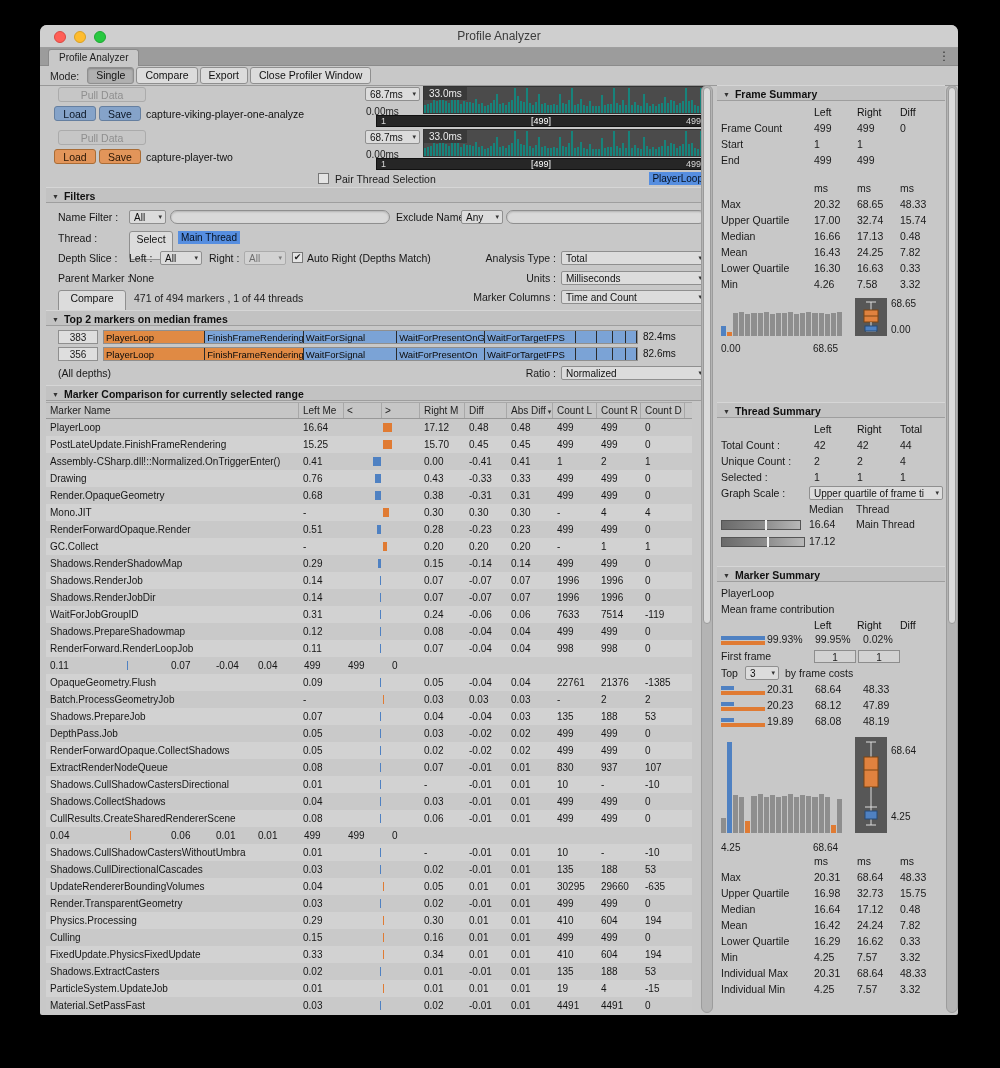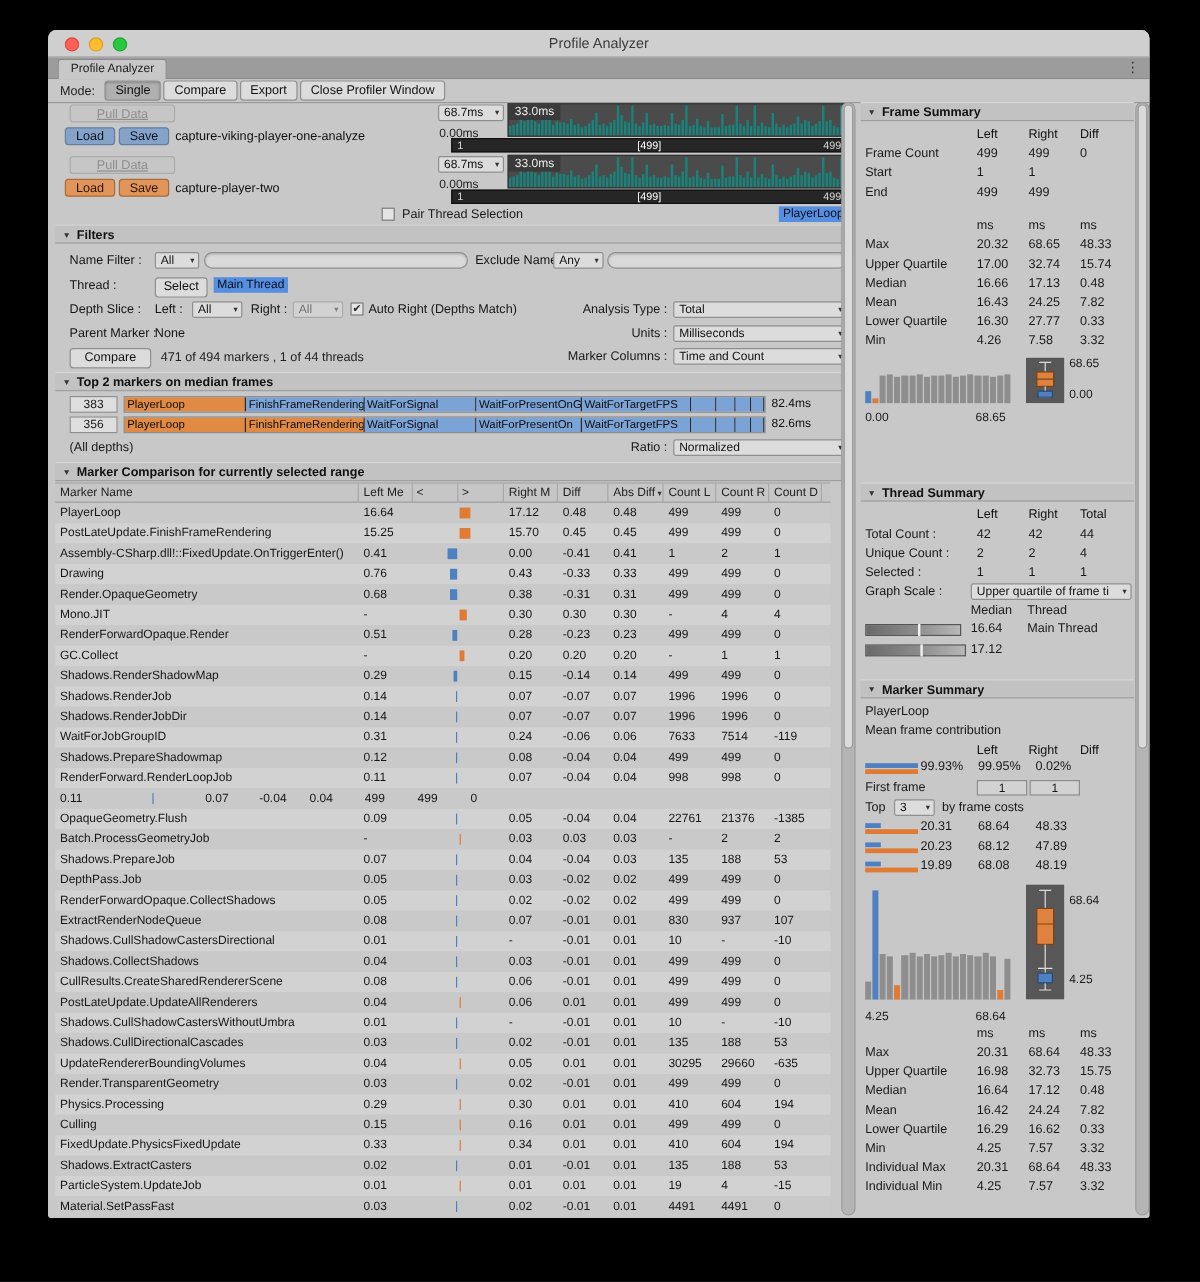--- a/index.html
+++ b/index.html
@@ -45,21 +45,21 @@
   .cb{width:11px;height:11px;background:#e4e4e4;border:1px solid #777;box-sizing:border-box;display:inline-block;
       font-size:9px;line-height:9px;text-align:center;color:#222;vertical-align:middle;}
   .inp{background:#d9d9d9;border:1px solid #8f8f8f;border-radius:8px;height:14px;box-sizing:border-box;
       box-shadow:inset 0 1px 2px rgba(0,0,0,.18);font-size:10px;padding:0 6px;outline:none;color:#111;}
   .sel-badge{background:#568ee0;color:#05101f;padding:0 3px;font-size:10px;line-height:13px;}
   .sec-hdr{position:absolute;left:0;right:0;height:16px;line-height:16px;background:#c2c2c2;border-top:1px solid #d6d6d6;
       border-bottom:1px solid #9e9e9e;font-weight:bold;font-size:10.5px;color:#111;box-sizing:border-box;padding-left:6px;}
   .sec-hdr .tri{font-size:7px;margin-right:5px;color:#333;vertical-align:1px;}
   
   .cap{position:absolute;left:0;right:0;height:43px;}
-  .cap .pull{position:absolute;left:12px;top:2px;width:88px;height:15px;line-height:14px;text-decoration:underline;}
+  .cap .pull{position:absolute;left:12px;top:2px;width:88px;height:15px;line-height:14px;}
   .cap .load{position:absolute;left:8px;top:21px;width:42px;height:15px;line-height:14px;}
   .cap .save{position:absolute;left:53px;top:21px;width:42px;height:15px;line-height:14px;}
   .cap-name{position:absolute;left:100px;top:23px;width:216px;font-size:10.5px;white-space:nowrap;overflow:hidden;color:#111;}
   .cap-max{position:absolute;left:319px;top:2px;width:55px;}
   .cap-min{position:absolute;left:320px;top:21px;width:54px;font-size:10px;color:#222;}
   .cap-graph{position:absolute;left:377px;top:1px;width:283px;height:28px;background:#4b4b4b;border:1px solid #333;box-sizing:border-box;overflow:hidden;}
   .cap-graph .bars{position:absolute;left:0;right:0;top:0;bottom:0;display:flex;align-items:flex-end;}
   .gbar{display:block;width:2px;margin-right:1px;background:#17837b;flex:none;}
   .badge{position:absolute;left:0;top:0;height:13px;line-height:13px;background:#3a3a3a;color:#ececec;font-size:10px;padding:0 5px;}
   .cap-range{position:absolute;left:330px;top:30px;width:330px;height:12px;background:#262626;border:1px solid #111;box-sizing:border-box;color:#d8d8d8;font-size:9px;}
@@ -69,21 +69,21 @@
   .pair-row{position:absolute;left:0;right:0;top:87px;height:14px;}
   .pair-row .cb{position:absolute;left:272px;top:1px;}
   .pair-row .lbl{position:absolute;left:289px;top:1px;font-size:10.5px;}
   .pair-row .sel-badge{position:absolute;right:0;top:0;}
   
   .f-row{position:absolute;left:0;right:0;height:18px;}
   .f-label{position:absolute;top:2px;font-size:10.5px;color:#161616;}
   .r-label{position:absolute;right:150px;top:2px;font-size:10.5px;text-align:right;}
   .f-row .dd{position:absolute;top:1px;}
   .f-row .inp{position:absolute;top:1px;}
-  .f-row .btn{position:absolute;top:1px;height:17px;line-height:14px;}
+  .f-row .btn{position:absolute;top:1px;height:29px;line-height:14px;}
   .f-row .dd.right145{right:0;width:145px;}
   .stats-text{position:absolute;left:88px;top:3px;font-size:10.5px;color:#222;}
   
   .t10-row{position:absolute;left:0;right:0;height:15px;}
   .t10-frame{position:absolute;left:12px;top:0;width:40px;height:14px;line-height:13px;text-align:center;background:#dedede;border:1px solid #8f8f8f;box-sizing:border-box;font-size:10px;}
   .t10-bar{position:absolute;left:57px;width:535px;top:0;height:14px;display:flex;background:#b9b9b9;border:1px solid #8f8f8f;box-sizing:border-box;overflow:hidden;}
   .t10-seg{display:block;height:100%;box-sizing:border-box;border-right:1px solid #2b2b2b;font-size:9.5px;line-height:13px;
       color:#0b0b0b;overflow:hidden;white-space:nowrap;padding-left:2px;flex:none;}
   .seg-blue{background:#7ba3d6;}
   .seg-orange{background:#e08a44;}
@@ -560,21 +560,21 @@
                 <i class="dbar orange" style="width: 9px;"></i>
               </span>
               <span class="c-num">15.70</span>
               <span class="c-diff">0.45</span>
               <span class="c-abs">0.45</span>
               <span class="c-cnt">499</span>
               <span class="c-cnt">499</span>
               <span class="c-cnt">0</span>
             </div>
             <div class="cmp-row">
-              <span class="c-name">Assembly-CSharp.dll!::FixedUpdate.OnTriggerEnter()</span>
+              <span class="c-name">Assembly-CSharp.dll!::Normalized.OnTriggerEnter()</span>
               <span class="c-num">0.41</span>
               <span class="c-bar">
                 <i class="dbar blue" style="width: 8px;"></i>
               </span>
               <span class="c-bar"></span>
               <span class="c-num">0.00</span>
               <span class="c-diff">-0.41</span>
               <span class="c-abs">0.41</span>
               <span class="c-cnt">1</span>
               <span class="c-cnt">2</span>
@@ -867,21 +867,20 @@
               </span>
               <span class="c-bar"></span>
               <span class="c-num">0.06</span>
               <span class="c-diff">-0.01</span>
               <span class="c-abs">0.01</span>
               <span class="c-cnt">499</span>
               <span class="c-cnt">499</span>
               <span class="c-cnt">0</span>
             </div>
             <div class="cmp-row">
-              <span class="c-name">PostLateUpdate.UpdateAllRenderers</span>
               <span class="c-num">0.04</span>
               <span class="c-bar"></span>
               <span class="c-bar">
                 <i class="dbar orange" style="width: 1px;"></i>
               </span>
               <span class="c-num">0.06</span>
               <span class="c-diff">0.01</span>
               <span class="c-abs">0.01</span>
               <span class="c-cnt">499</span>
               <span class="c-cnt">499</span>
@@ -1092,21 +1091,21 @@
               </div>
               <div class="s-row">
                 <span class="s-label">Mean</span>
                 <span class="s-val">16.43</span>
                 <span class="s-val">24.25</span>
                 <span class="s-val">7.82</span>
               </div>
               <div class="s-row">
                 <span class="s-label">Lower Quartile</span>
                 <span class="s-val">16.30</span>
-                <span class="s-val">27.77</span>
+                <span class="s-val">16.63</span>
                 <span class="s-val">0.33</span>
               </div>
               <div class="s-row">
                 <span class="s-label">Min</span>
                 <span class="s-val">4.26</span>
                 <span class="s-val">7.58</span>
                 <span class="s-val">3.32</span>
               </div>
             </div>
           <div class="viz" style="height:56px;margin-top:6px">

